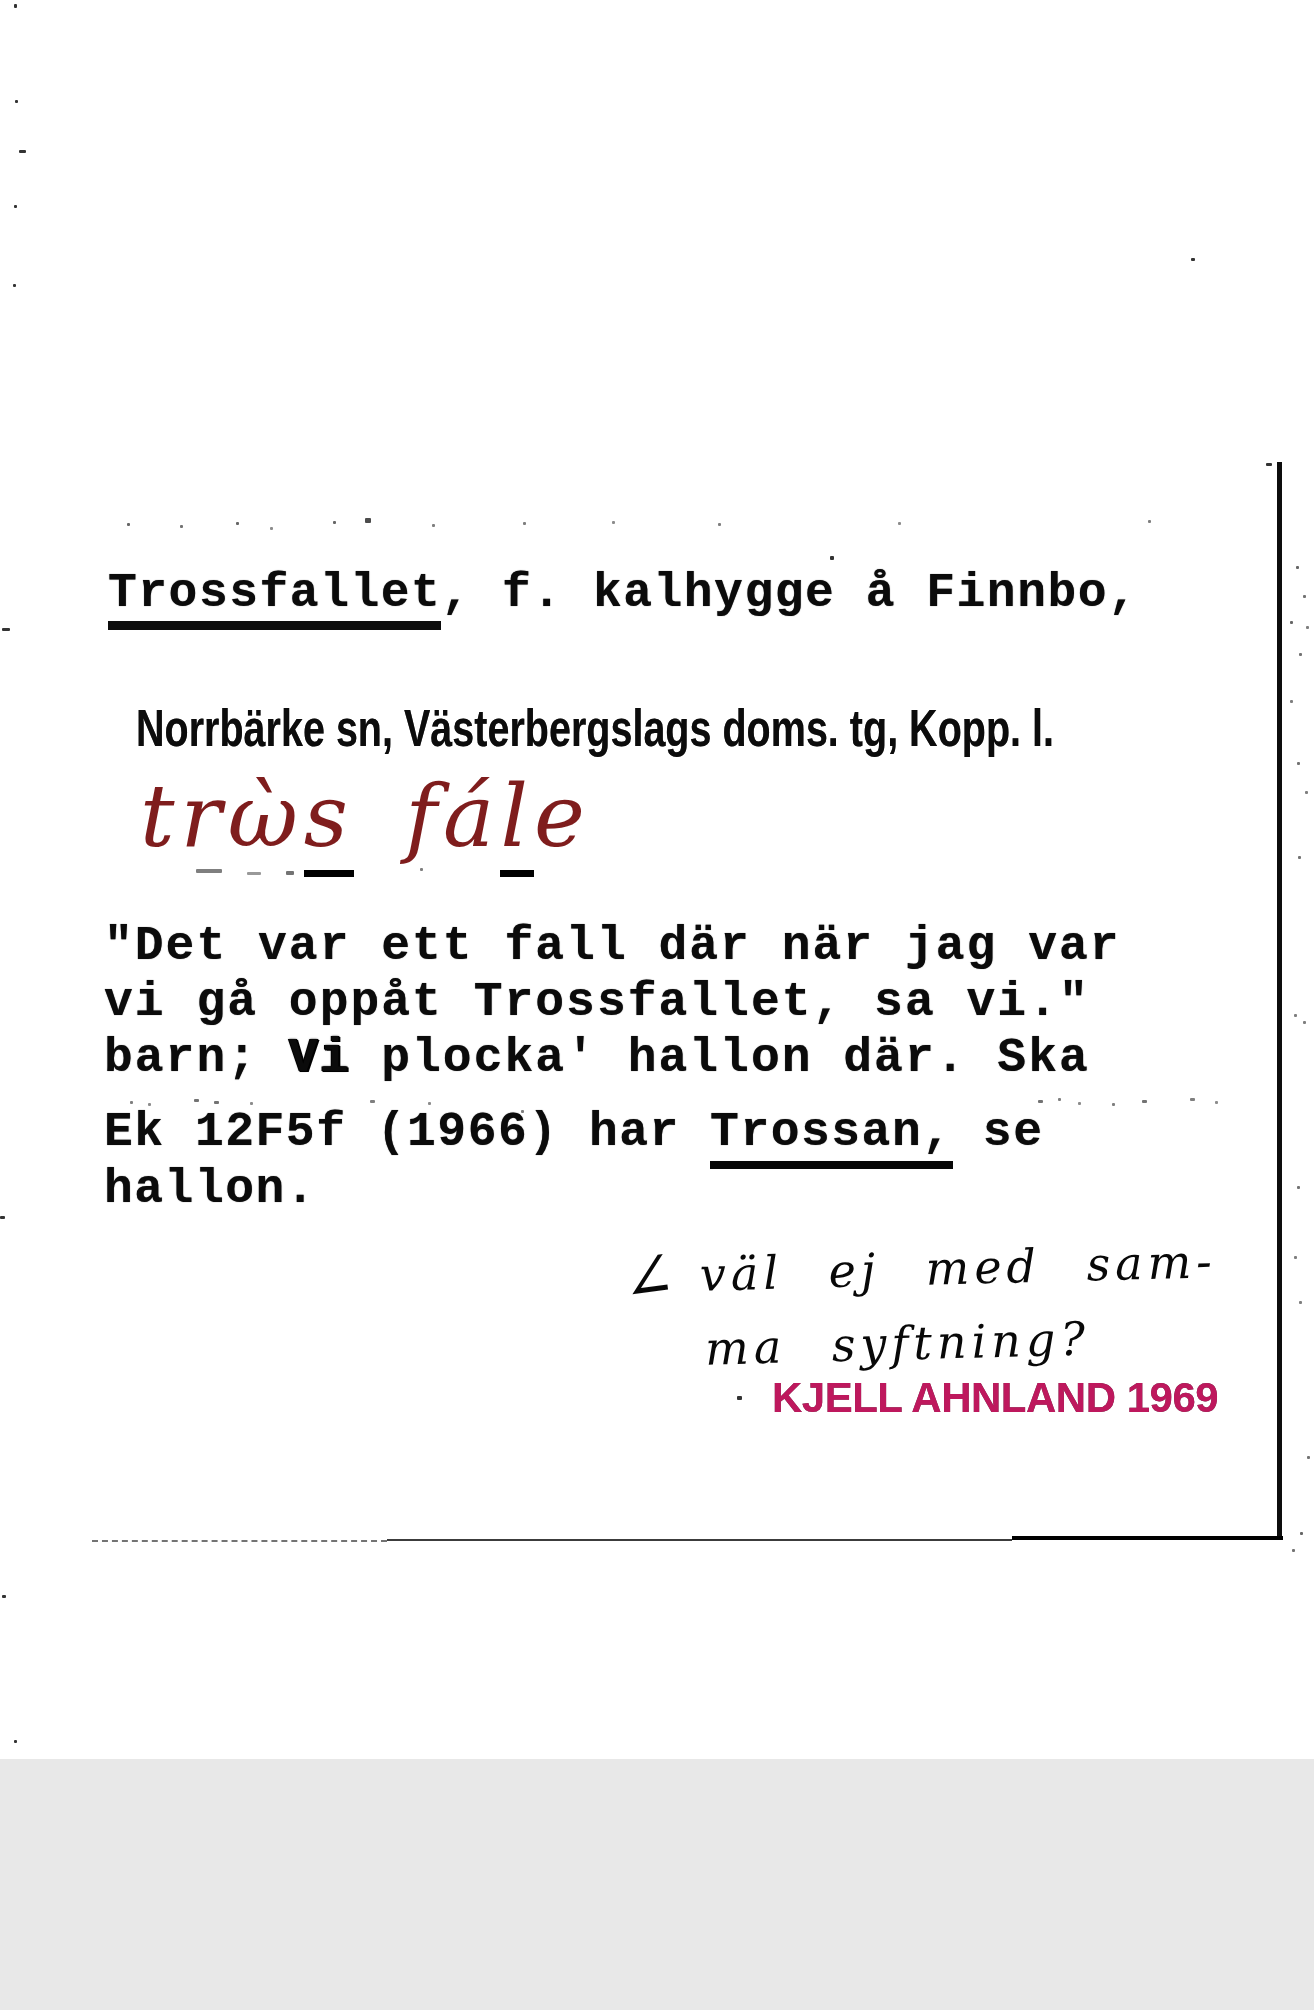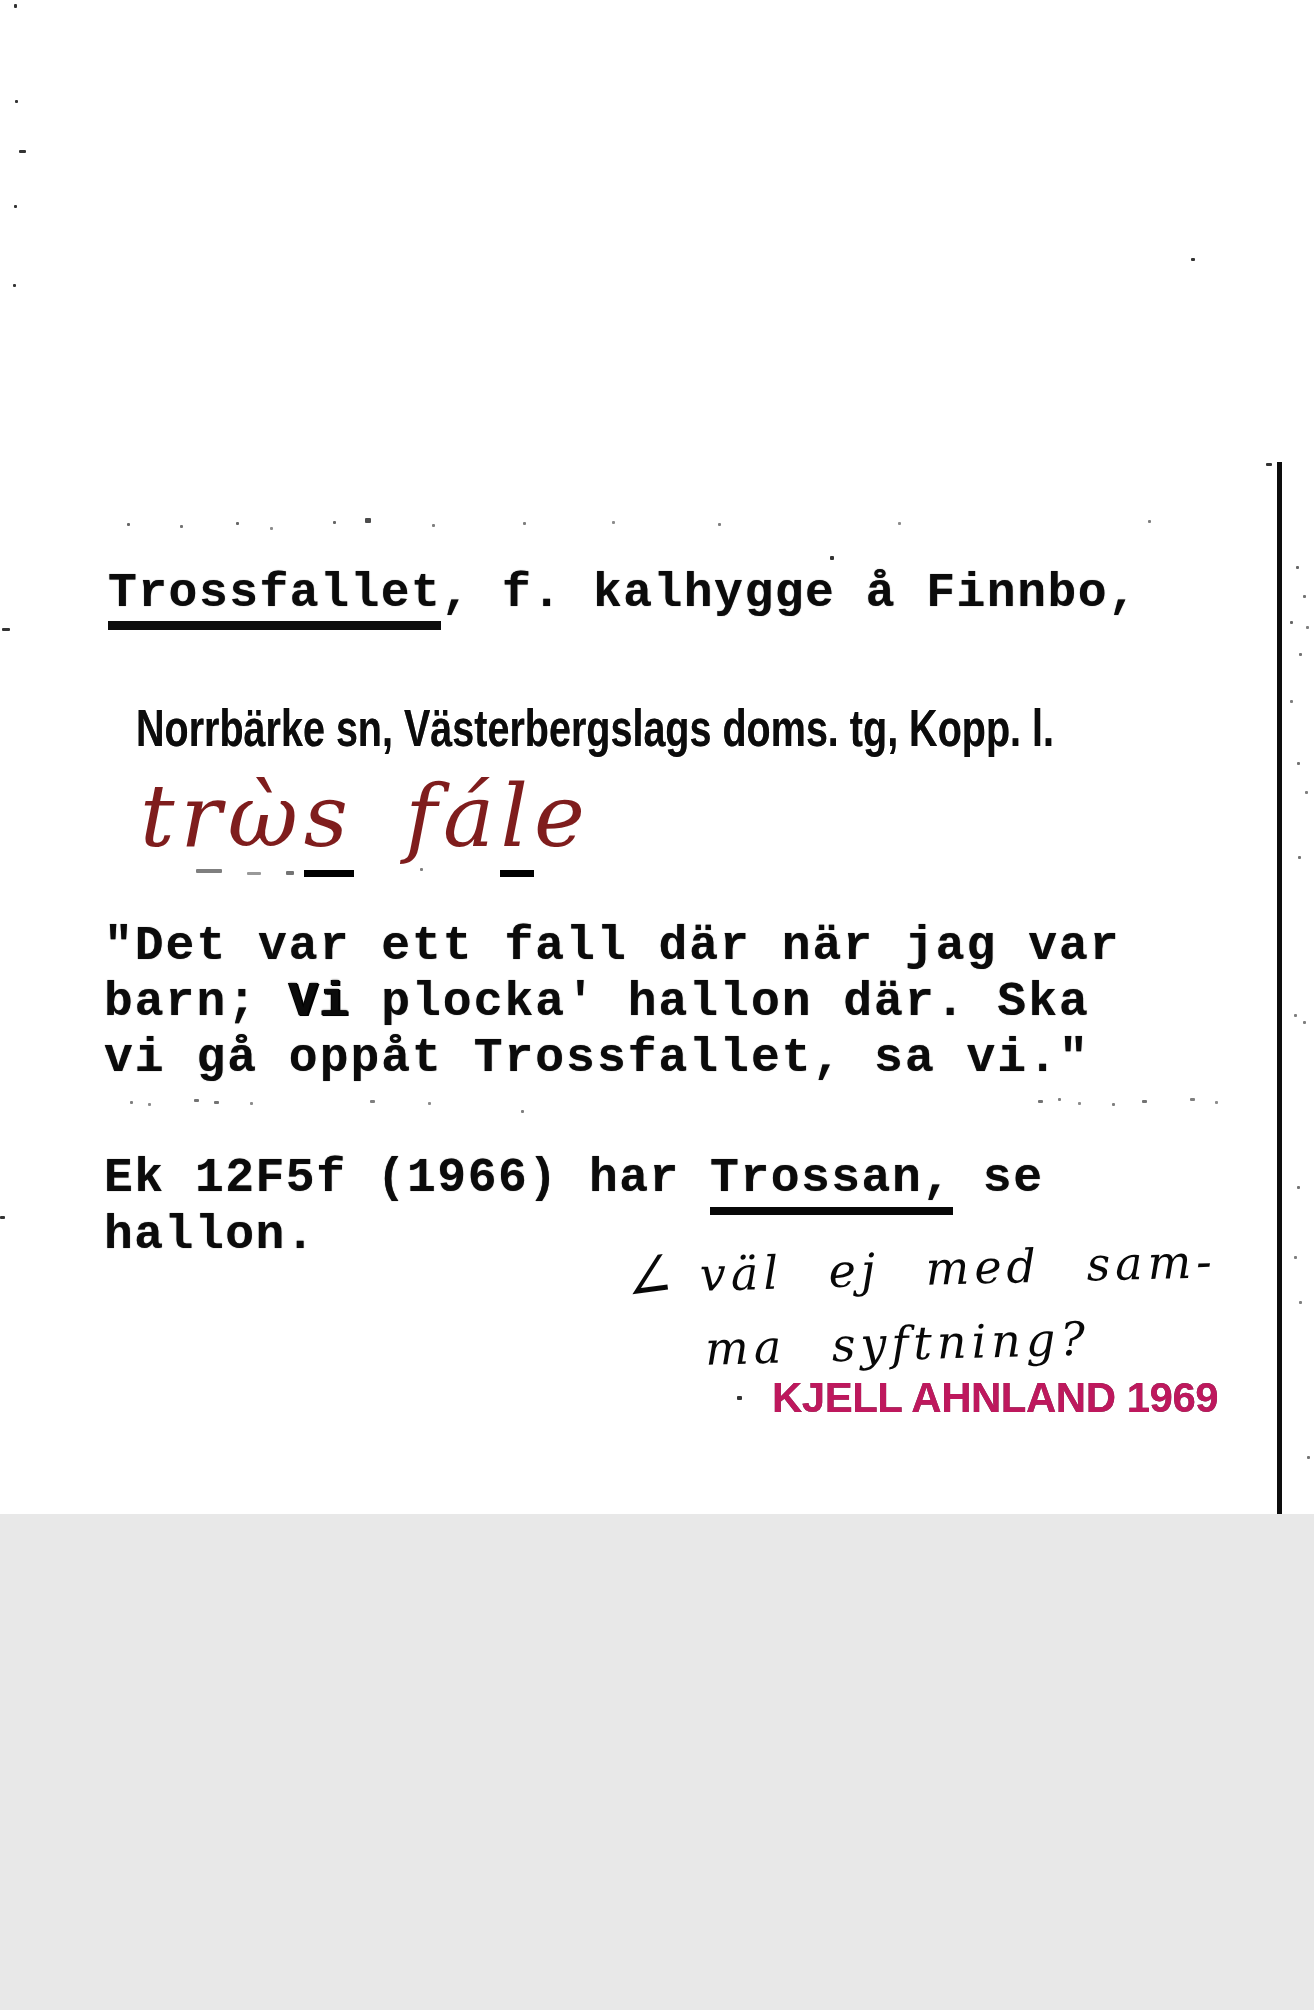--- a/index.html
+++ b/index.html
@@ -1,39 +1,39 @@
 <!DOCTYPE html>
 <html><head>
 <meta charset="utf-8">
 <style>
   html,body{margin:0;padding:0;background:#e8e8e8;}
   #page{
     position:relative;
-    width:1314px;height:1514px;
+    width:1314px;height:1759px;
     background:#ffffff;
     overflow:hidden;
     font-family:"Liberation Sans","DejaVu Sans",sans-serif;
     color:#0a0a0a;
   }
   
   .tw{
     position:absolute;
     font-family:"Liberation Mono","DejaVu Sans Mono",monospace;
     font-weight:bold;
     color:#0b0b0b;
     white-space:nowrap;
     text-shadow:0 0 1px rgba(0,0,0,0.65);
   }
   .title-line{left:108px;top:566px;font-size:48px;letter-spacing:1.5px;}
   .headword{border-bottom:9px solid #0d0d0d;padding-bottom:1px;}
   .quote-block{left:104px;top:918px;font-size:48px;letter-spacing:2px;line-height:56px;}
   .overstruck{
     text-shadow:1px 0 0 #000,-1px 0 0 #000,0 1px 0 #000,2px 1px 0 #000,0 0 2px rgba(0,0,0,.9);
   }
-  .ref-block{left:104px;top:1150px;font-size:48px;letter-spacing:1.5px;line-height:57px;}
+  .ref-block{left:104px;top:1104px;font-size:48px;letter-spacing:1.5px;line-height:57px;}
   .ref-underlined{border-bottom:8px solid #070707;padding-bottom:2px;}
   
   .locality-line{
     position:absolute;left:136px;top:698px;
     font-size:52px;font-weight:bold;letter-spacing:0px;
     white-space:nowrap;color:#0c0c0c;
     transform:scaleX(0.76);transform-origin:left center;
     text-shadow:0 0 0.5px rgba(0,0,0,.6);
   }
   
@@ -84,24 +84,24 @@
   </div>
 
   <div class="locality-line">Norrbärke sn, Västerbergslags doms. tg, Kopp. l.</div>
 
   <div class="phonetic">
     <span>trὼ</span><span class="ph-u">s</span><span> fá</span><span class="ph-u">l</span><span>e</span>
   </div>
 
   <div class="tw quote-block">
     <div>"Det var ett fall där när jag var</div>
+    <div>vi gå oppåt Trossfallet, sa vi."</div>
     <div>
       <span>barn; </span><span class="overstruck">Vi</span><span> plocka' hallon där. Ska</span>
     </div>
-    <div>vi gå oppåt Trossfallet, sa vi."</div>
   </div>
 
   <div class="tw ref-block">
     <div>
       <span>Ek 12F5f (1966) har </span><span class="ref-underlined">Trossan,</span><span> se</span>
     </div>
     <div>hallon.</div>
   </div>
 
   <div class="annotation">

